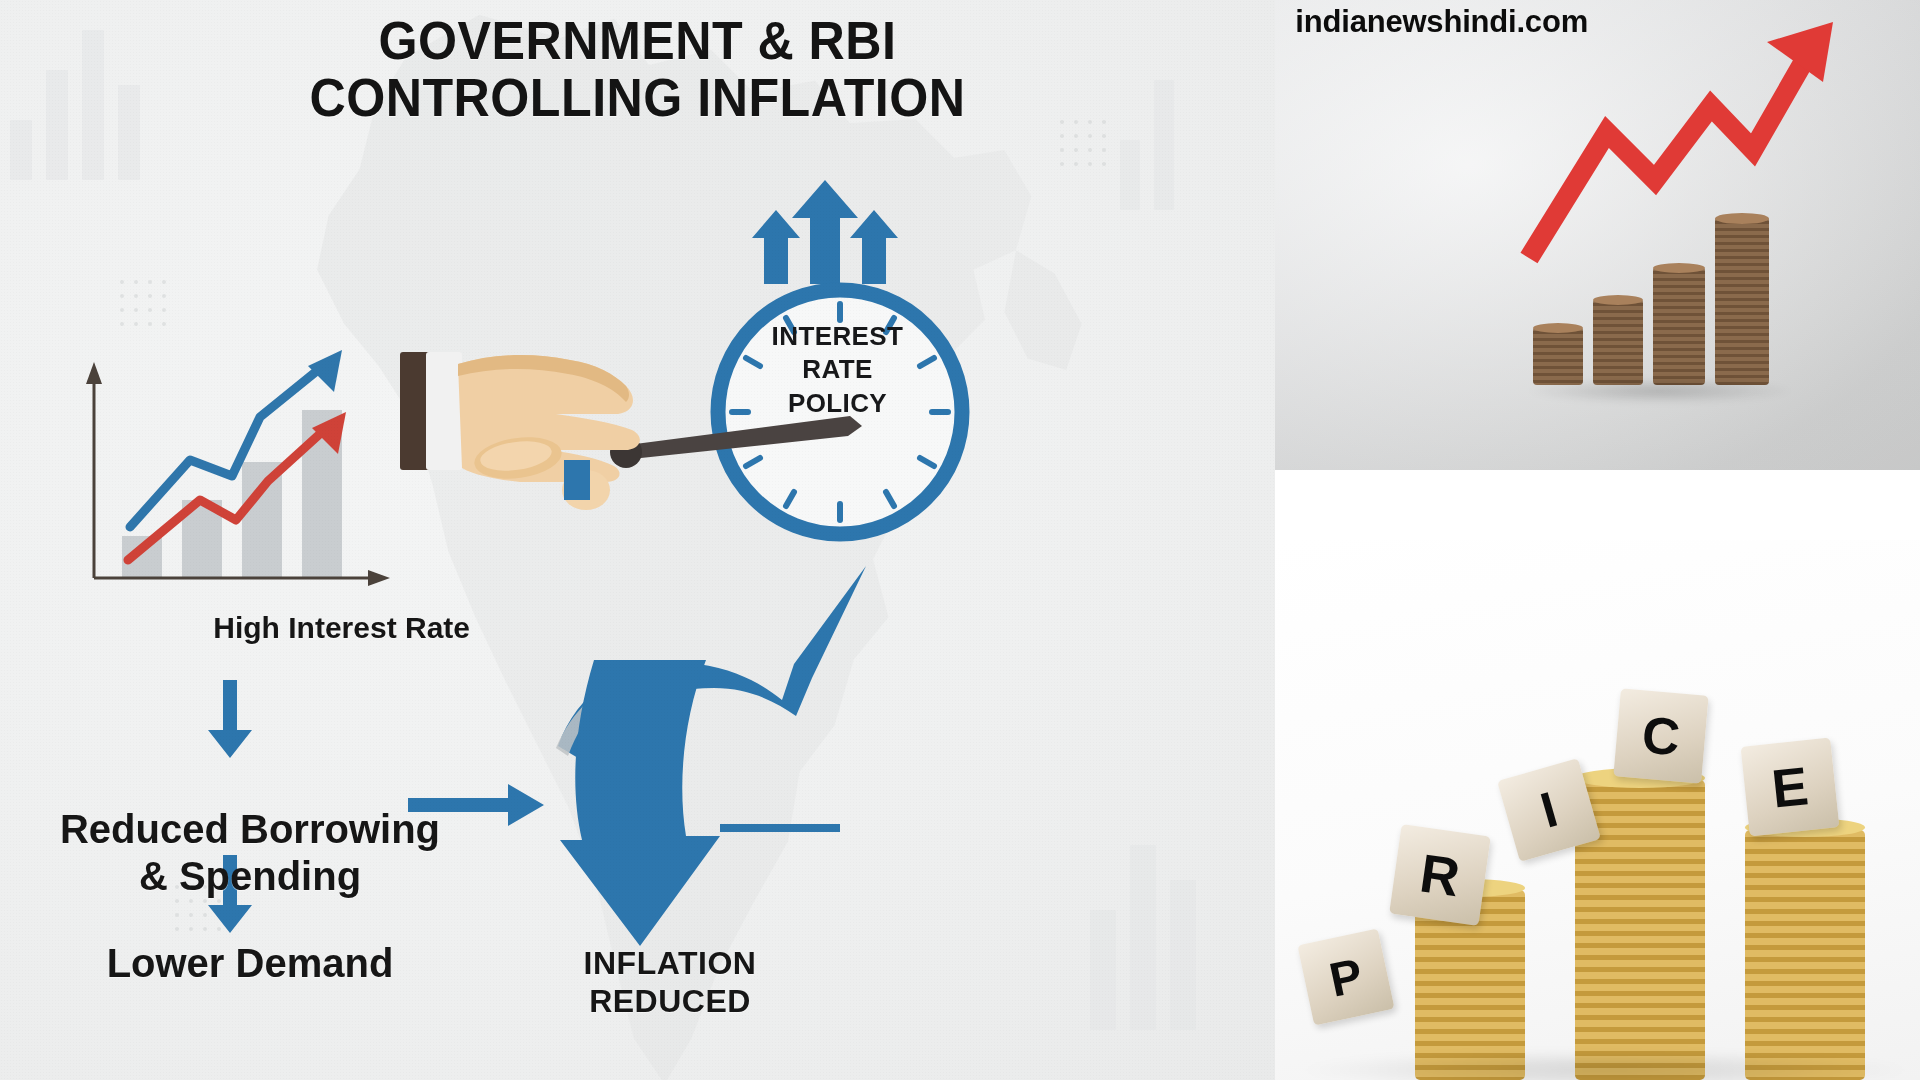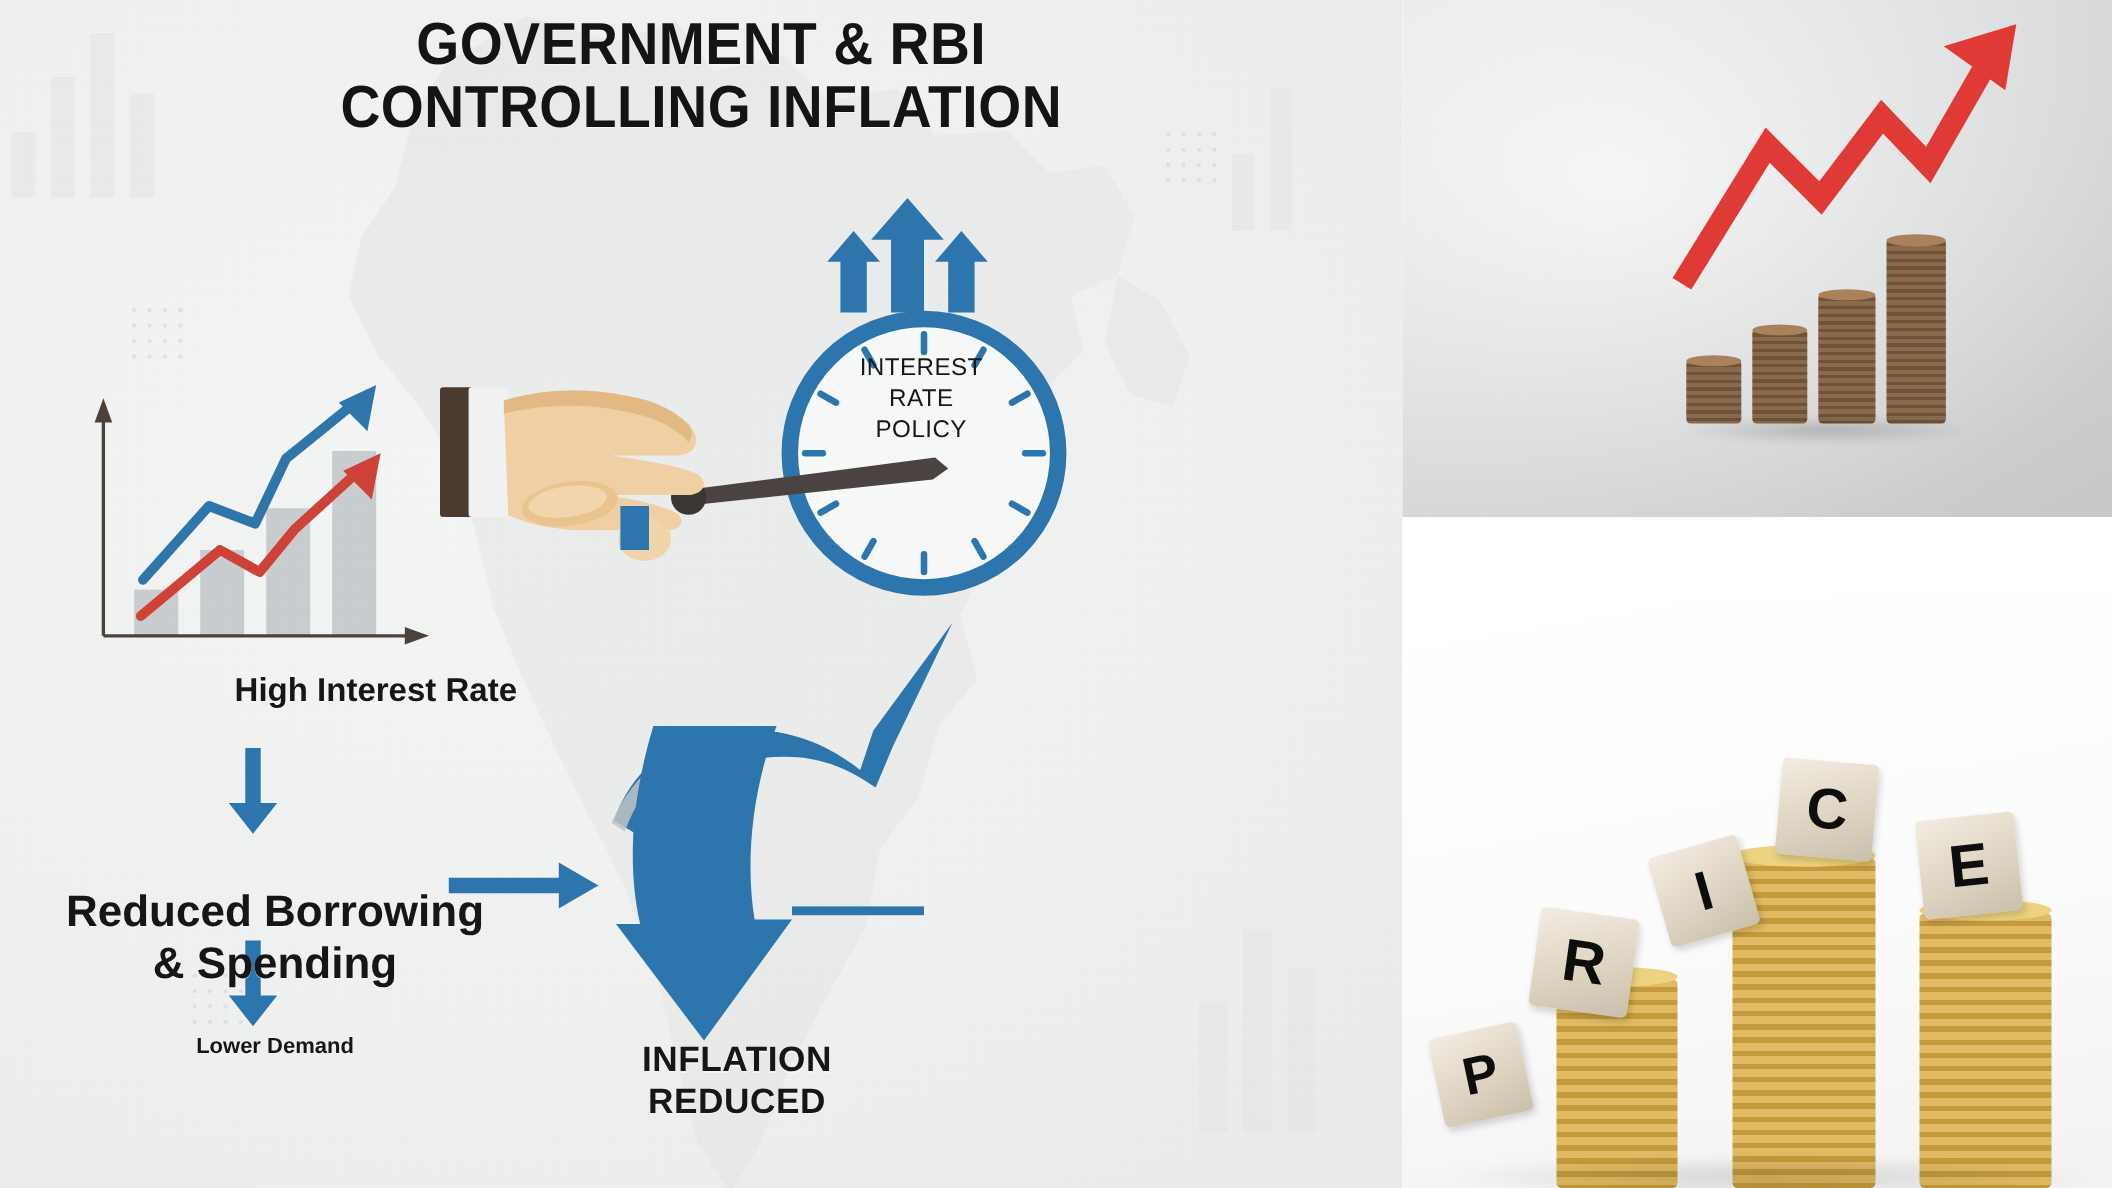--- a/index.html
+++ b/index.html
@@ -45,33 +45,33 @@
     font-weight:bold; font-size:54px; line-height:1.05; letter-spacing:.5px;
     color:#141414; transform:scaleX(.93); transform-origin:center top;
     white-space:pre-line;
     text-shadow:0 1px 0 rgba(255,255,255,.6);
   }
 
   
   #growth-chart{ position:absolute; left:50px; top:340px; width:340px; height:250px;}
   .clock-face-text{
     position:absolute; left:730px; top:320px; width:215px; text-align:center;
-    font-weight:normal; font-size:22px; line-height:1.28; color:#17181a;
+    font-weight:bold; font-size:26px; line-height:1.28; color:#17181a;
     letter-spacing:.4px; white-space:pre-line; z-index:6;
   }
 
   
   .flow-label{
     position:absolute; font-weight:bold; color:#161616; text-align:center;
     line-height:1.18; white-space:pre-line;
     text-shadow:0 1px 0 rgba(255,255,255,.55);
   }
   #lbl-high-interest{ left:40px; top:610px; width:430px; font-size:30px;text-align:right;}
   #lbl-reduced{ left:20px; top:806px; width:460px; font-size:40px;}
-  #lbl-lower-demand{ left:40px; top:940px; width:420px; font-size:20px;}
+  #lbl-lower-demand{ left:40px; top:940px; width:420px; font-size:40px;}
   #lbl-inflation-reduced{
     left:490px; top:945px; width:360px; font-size:32px; letter-spacing:.5px;}
   #lbl-gov-measures{
     left:830px; top:740px; width:380px; font-size:27px; line-height:1.28;}
 
   
   .arrow-svg{ position:absolute; overflow:visible; }
 
   
   #photo-top{
@@ -394,13 +394,14 @@
       <span>C</span>
     </div>
     <div class="wood-tile" style="left:470px; bottom:248px; width:90px; height:90px; font-size:54px; transform:rotate(-6deg);">
       <span>E</span>
     </div>
 
     <div style="position:absolute;left:20px;bottom:-10px;width:620px;height:40px;
       background:radial-gradient(ellipse,rgba(0,0,0,.13),transparent 70%);filter:blur(4px);"></div>
   </div>
 
+  <div id="watermark">indianewshindi.com</div>
 </div>
 
 </body></html>

